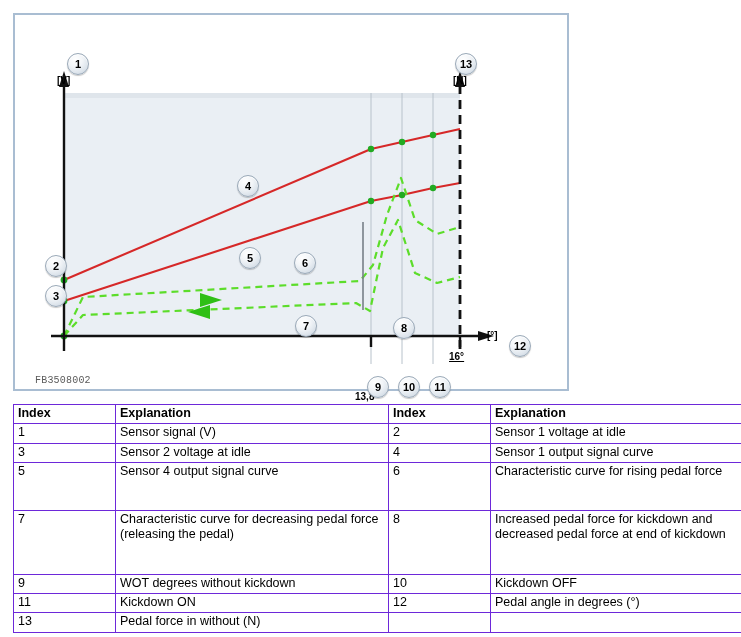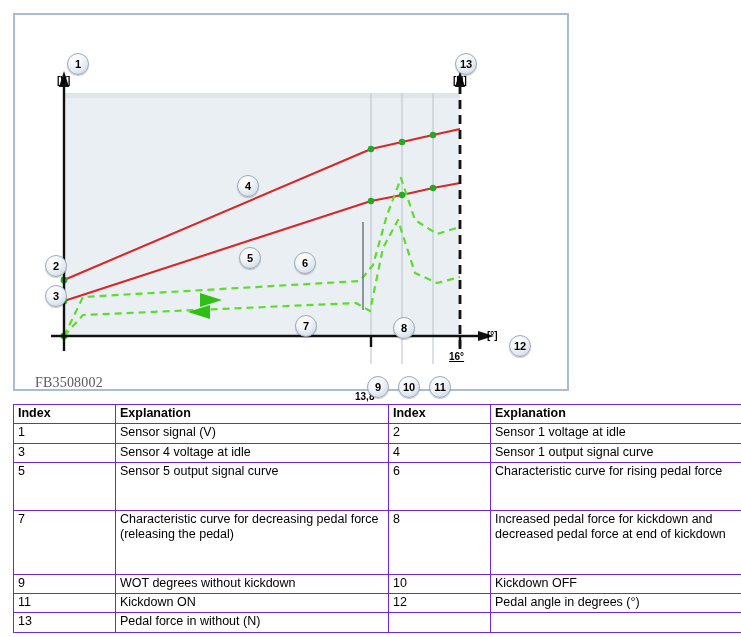--- a/index.html
+++ b/index.html
@@ -16,22 +16,22 @@
     position:absolute;left:13px;top:13px;
     width:556px;height:378px;
     border:2px solid #a9bdd2;
     background:#ffffff;
     box-sizing:border-box;
   }
   .diagram-svg{position:absolute;left:0;top:0;}
 
   .plate-id{
     position:absolute;left:20px;top:360px;
-    font-size:14px;color:#5a5a5a;letter-spacing:.2px;
-    font-family:Liberation Serif, serif;
+    font-size:10px;color:#5a5a5a;letter-spacing:.2px;
+    font-family:Liberation Mono, monospace;
   }
 
   
   .bubble{
     position:absolute;
     width:22px;height:22px;border-radius:50%;
     background:radial-gradient(circle at 36% 28%, #ffffff 0%, #f2f5f8 38%, #dfe6ed 66%, #c3ceda 100%);
     border:1px solid #9aa9b8;
     box-shadow:0 1px 1px rgba(0,0,0,.22), inset 0 1px 1px rgba(255,255,255,.95);
     color:#000;
@@ -171,27 +171,27 @@
     </thead>
     <tbody>
       <tr>
         <td>1</td>
         <td>Sensor signal (V)</td>
         <td>2</td>
         <td>Sensor 1 voltage at idle</td>
       </tr>
       <tr>
         <td>3</td>
-        <td>Sensor 4 voltage at idle</td>
+        <td>Sensor 2 voltage at idle</td>
         <td>4</td>
         <td>Sensor 1 output signal curve</td>
       </tr>
       <tr class="tall-a">
         <td>5</td>
-        <td>Sensor 5 output signal curve</td>
+        <td>Sensor 4 output signal curve</td>
         <td>6</td>
         <td>Characteristic curve for rising pedal force</td>
       </tr>
       <tr class="tall-b">
         <td>7</td>
         <td>Characteristic curve for decreasing pedal force (releasing the pedal)</td>
         <td>8</td>
         <td>Increased pedal force for kickdown and decreased pedal force at end of kickdown</td>
       </tr>
       <tr>

